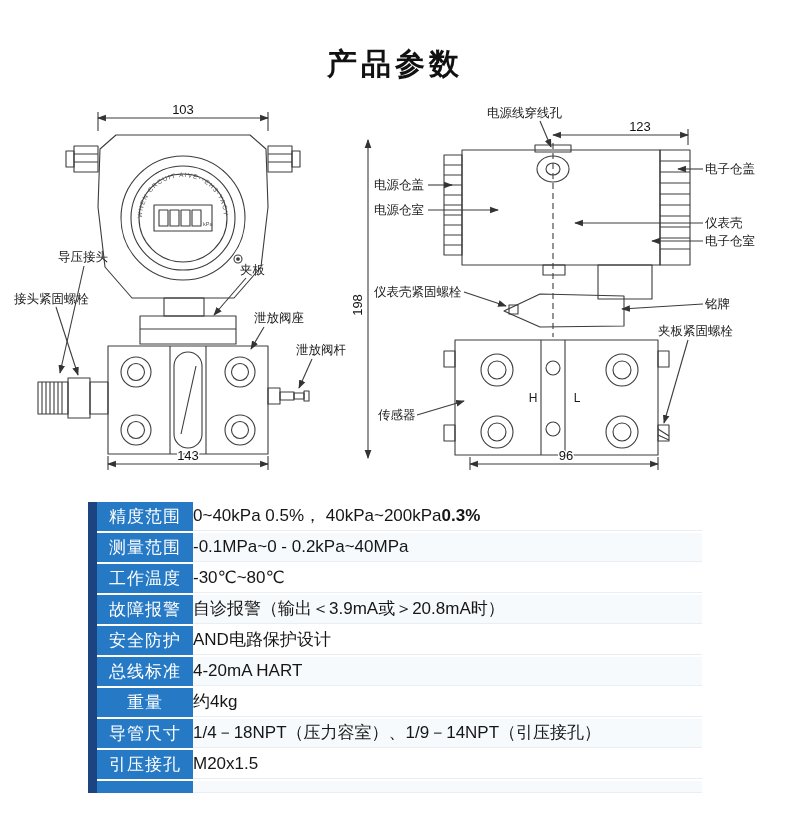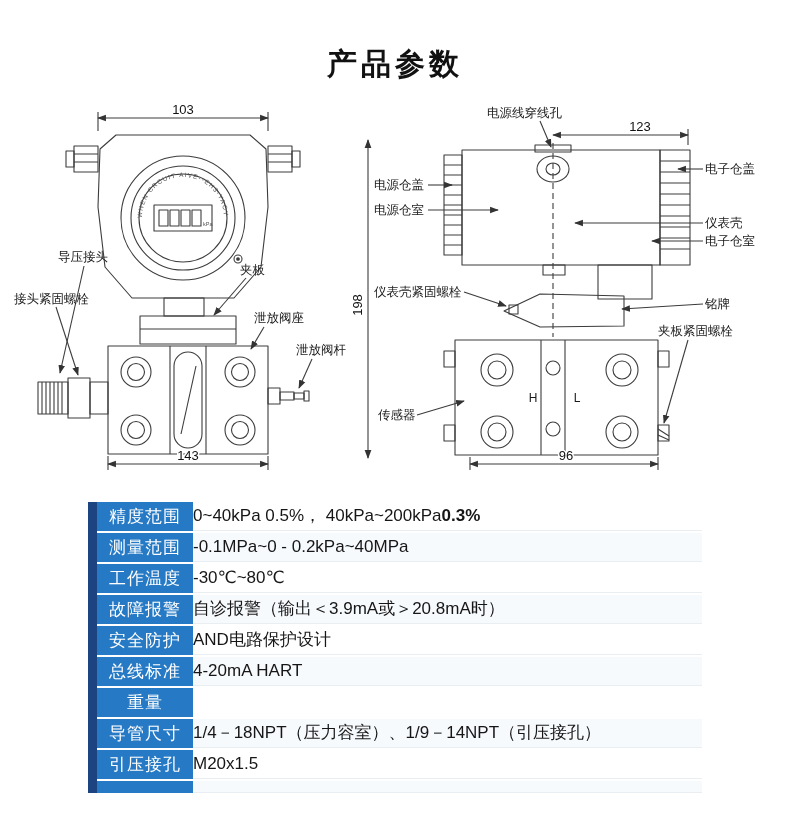--- a/index.html
+++ b/index.html
@@ -252,20 +252,21 @@
         <div class="val">AND电路保护设计</div>
       </div>
 
       <div class="row">
         <div class="lab">总线标准</div>
         <div class="val">4-20mA HART</div>
       </div>
 
       <div class="row">
         <div class="lab">重量</div>
+        <div class="val">约4kg</div>
       </div>
 
       <div class="row">
         <div class="lab">导管尺寸</div>
         <div class="val">1/4－18NPT（压力容室）、1/9－14NPT（引压接孔）</div>
       </div>
 
       <div class="row">
         <div class="lab">引压接孔</div>
         <div class="val">M20x1.5</div>

